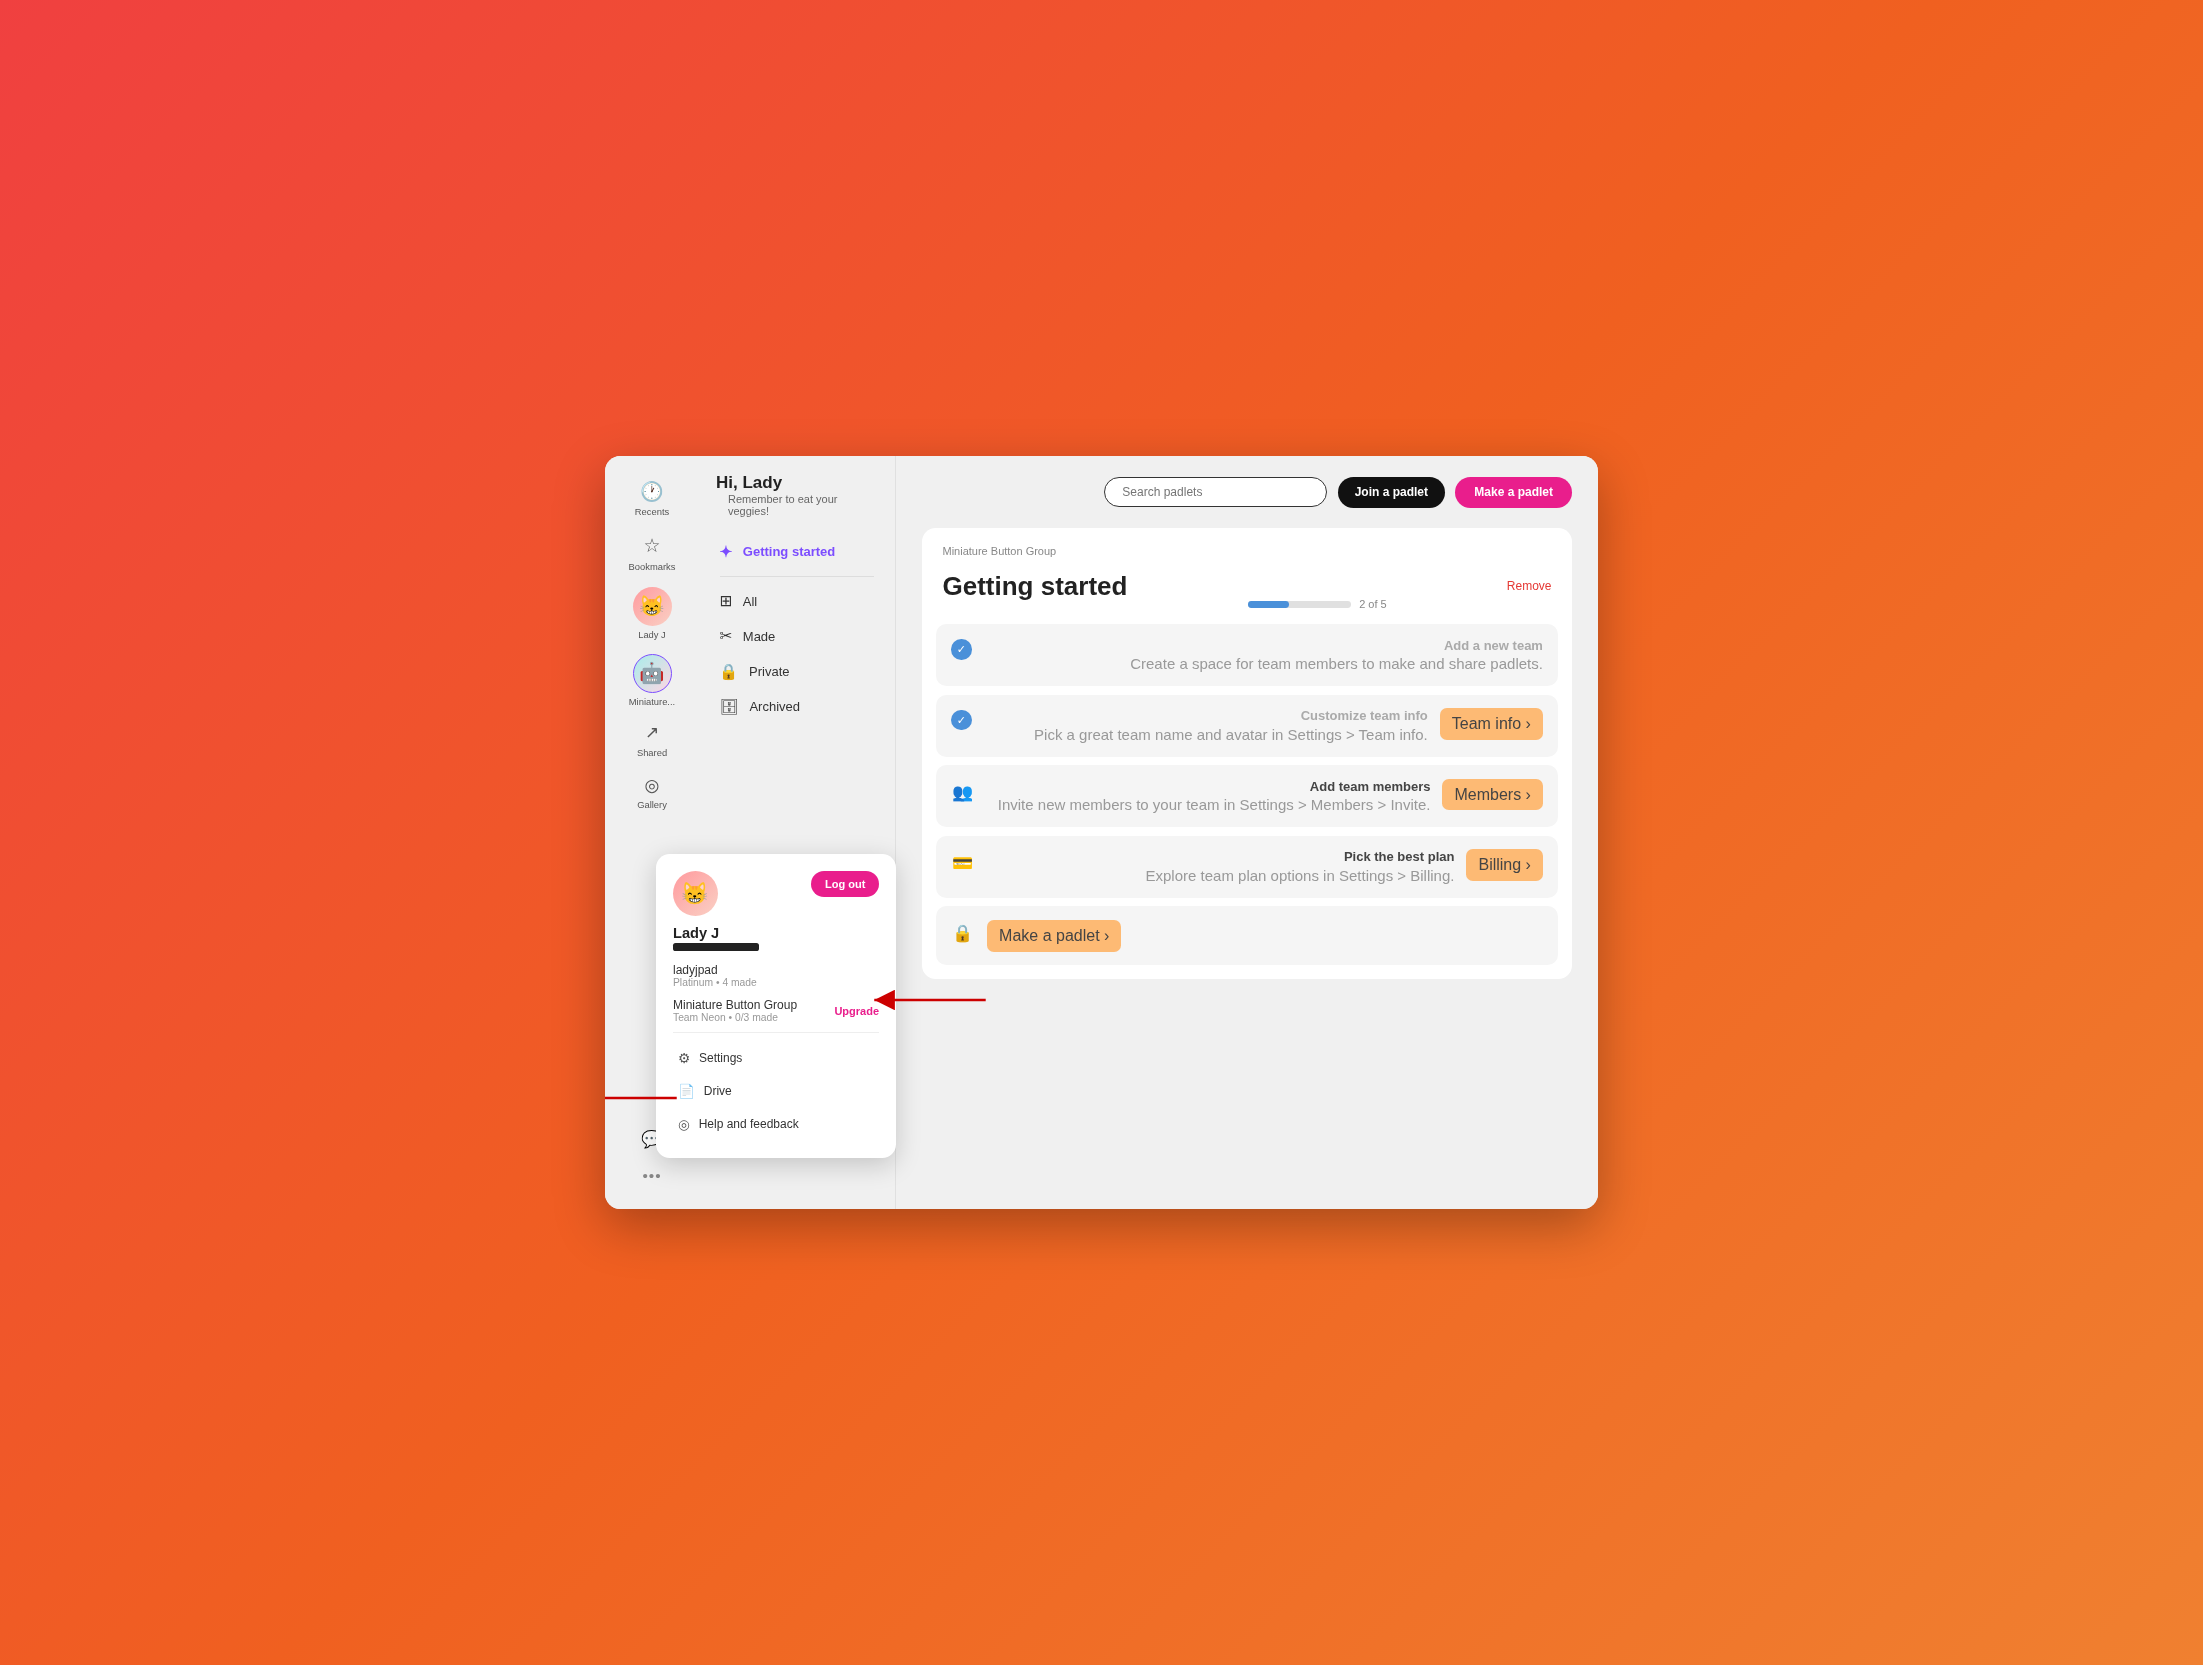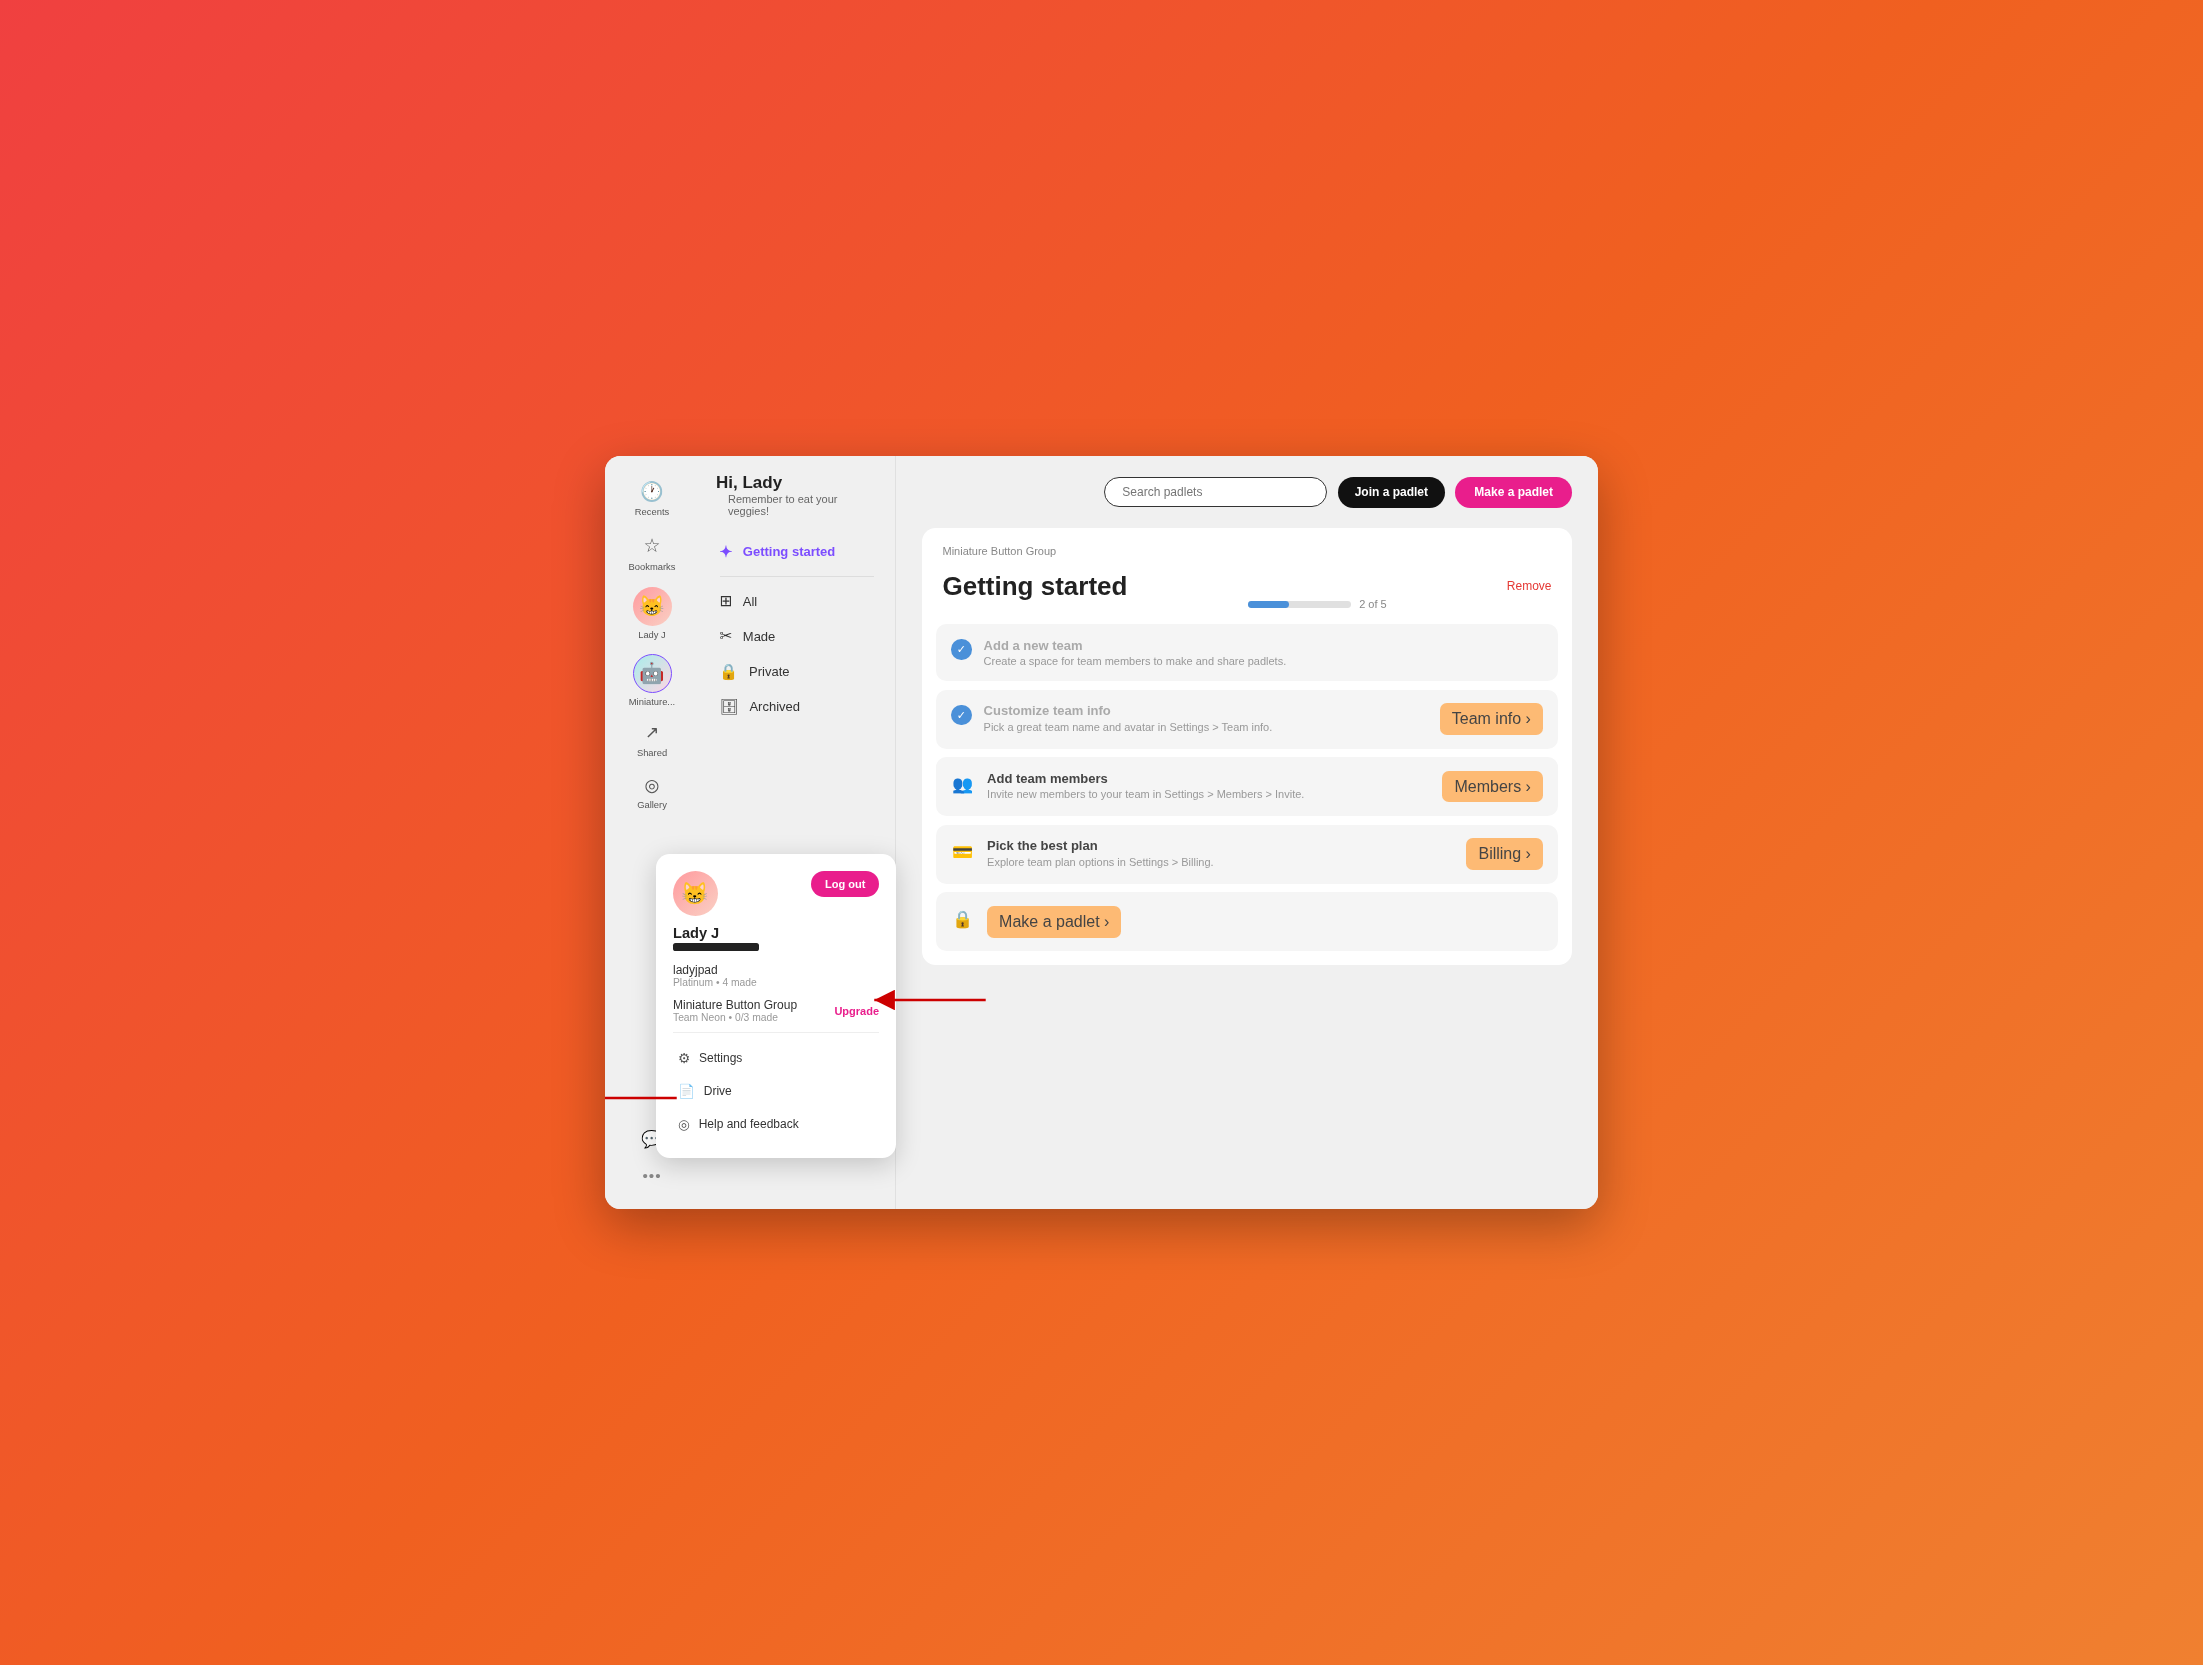--- a/index.html
+++ b/index.html
@@ -159,24 +159,24 @@
     .gs-items { padding: 0 13.7px 13.7px; display: flex; flex-direction: column; gap: 8.6px; }
     .gs-item {
       display: flex;
       align-items: flex-start;
       gap: 12px;
       background: #f5f5f5;
       border-radius: 10.3px;
       padding: 13.7px 15.4px;
     }
     .gs-item-icon { flex-shrink: 0; margin-top: 1.7px; }
-    .gs-item-text { flex: 1; }
+    .gs-item-text { flex: 1; text-align: right; }
     .gs-item-title { font-size: 13px; font-weight: 600; color: #444; margin-bottom: 2.6px; }
     .gs-item-title.completed { color: #aaa; }
-    .gs-item-sub { font-size: 11px; color: #999; }
+    .gs-item-sub { font-size: 15px; color: #999; }
     .gs-item-action { flex-shrink: 0; }
     .gs-item-action-btn {
       background: #fdba74;
       border: none;
       border-radius: 6.8px;
       padding: 6.8px 12px;
       font-size: 16px;
       color: #444;
       cursor: pointer;
       white-space: nowrap;

